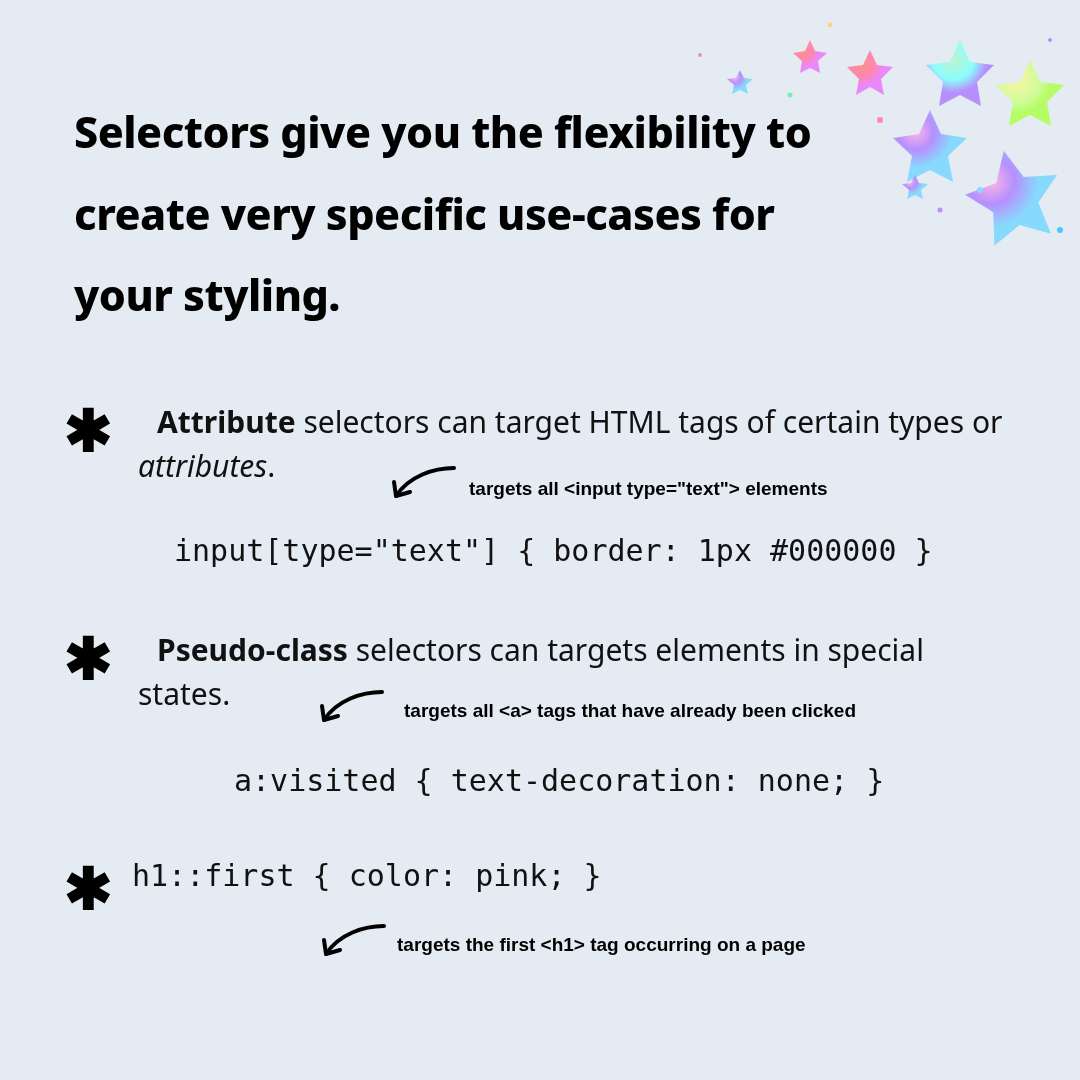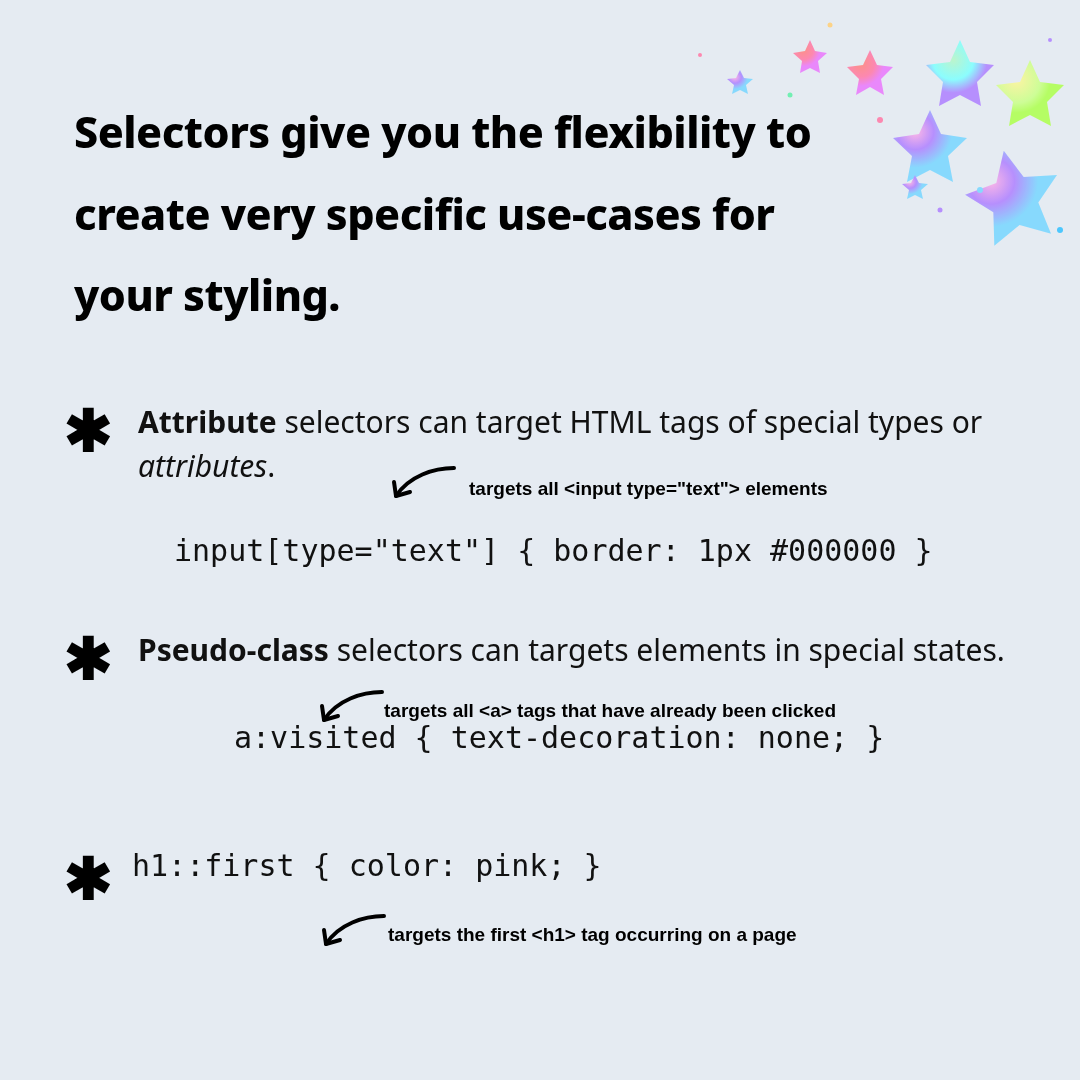--- a/index.html
+++ b/index.html
@@ -46,21 +46,21 @@
     line-height: 1;
   }
   .desc {
     margin-left: 74px;
     font-size: 30px;
     line-height: 1.45;
     font-weight: 400;
     color: #111;
     width: 880px;
   }
-  .desc b { font-weight: 700; }
+  .desc b { font-weight: 700; margin-left: 19px; }
   .desc i { font-style: italic; }
   .annot {
     position: absolute;
     font-family: "Trebuchet MS","Segoe UI",sans-serif;
     font-weight: 700;
     font-size: 19px;
     color: #000;
     white-space: nowrap;
   }
   .arrow {
@@ -121,43 +121,43 @@
     <circle cx="470" cy="40" r="2" fill="#b388ff"></circle>
   </g>
 </svg>
 
 <div class="heading">Selectors give you the flexibility to create very specific use-cases for your styling.</div>
 
 <div class="items">
 
   <div class="item">
     <div class="bullet">✱</div>
-    <div class="desc"><b>Attribute</b><span> selectors can target HTML tags of special types or </span><i>attributes</i><span>.</span></div>
+    <div class="desc"><b>Attribute</b><span> selectors can target HTML tags of certain types or </span><i>attributes</i><span>.</span></div>
     <svg class="arrow" style="left:320px; top:62px;" width="80" height="50" viewBox="0 0 80 50">
       <path d="M70 6 C 50 6, 25 14, 12 34" stroke="#000" stroke-width="4" fill="none" stroke-linecap="round"></path>
       <path d="M12 34 l-2 -14 M12 34 l14 -4" stroke="#000" stroke-width="4" fill="none" stroke-linecap="round"></path>
     </svg>
     <div class="annot" style="left:405px; top:78px;">targets all &lt;input type="text"&gt; elements</div>
     <div class="code">input[type="text"] { border: 1px #000000 }</div>
   </div>
 
   <div class="item">
     <div class="bullet">✱</div>
     <div class="desc"><b>Pseudo-class</b><span> selectors can targets elements in special states.</span></div>
     <svg class="arrow" style="left:248px; top:58px;" width="80" height="50" viewBox="0 0 80 50">
       <path d="M70 6 C 50 6, 25 14, 12 34" stroke="#000" stroke-width="4" fill="none" stroke-linecap="round"></path>
       <path d="M12 34 l-2 -14 M12 34 l14 -4" stroke="#000" stroke-width="4" fill="none" stroke-linecap="round"></path>
     </svg>
-    <div class="annot" style="left:320px; top:72px;">targets all &lt;a&gt; tags that have already been clicked</div>
+    <div class="annot" style="left:340px; top:72px;">targets all &lt;a&gt; tags that have already been clicked</div>
     <div class="code" style="margin-left:170px;margin-top:48px;">a:visited { text-decoration: none; }</div>
   </div>
 
   <div class="item">
     <div class="bullet">✱</div>
     <svg class="arrow" style="left:250px; top:62px;" width="80" height="50" viewBox="0 0 80 50">
       <path d="M70 6 C 50 6, 25 14, 12 34" stroke="#000" stroke-width="4" fill="none" stroke-linecap="round"></path>
       <path d="M12 34 l-2 -14 M12 34 l14 -4" stroke="#000" stroke-width="4" fill="none" stroke-linecap="round"></path>
     </svg>
-    <div class="annot" style="left:324px; top:76px;">targets the first &lt;h1&gt; tag occurring on a page</div>
+    <div class="annot" style="left:333px; top:76px;">targets the first &lt;h1&gt; tag occurring on a page</div>
     <div class="code" style="margin-left:68px;">h1::first { color: pink; }</div>
   </div>
 
 </div>
 
 </body></html>

